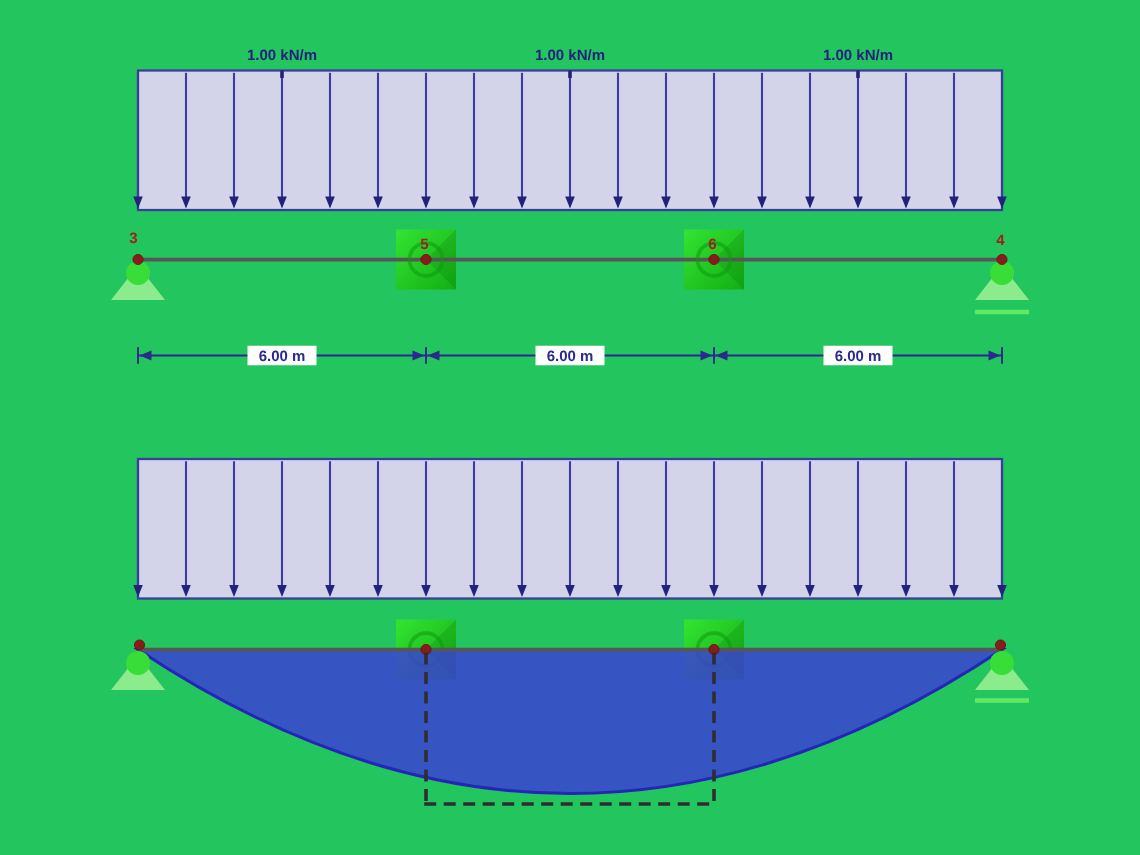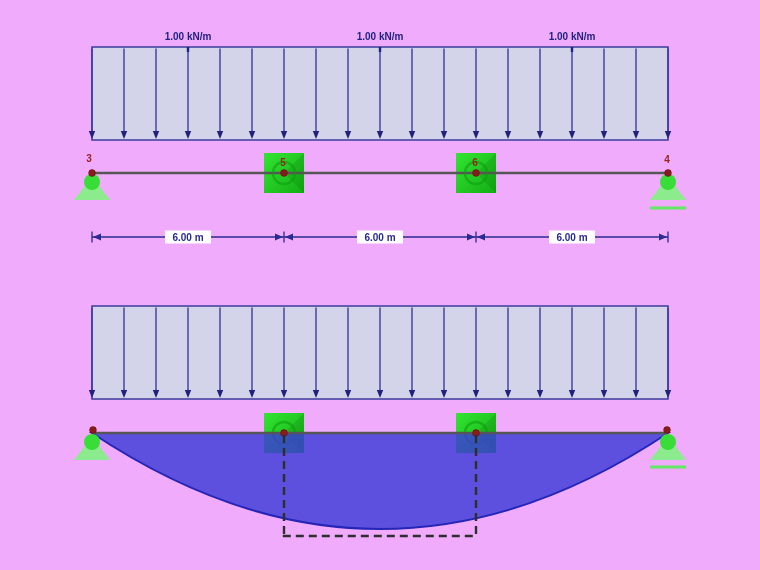--- a/index.html
+++ b/index.html
@@ -1,16 +1,16 @@
 <!DOCTYPE html>
 <html><head>
 <meta charset="utf-8">
 <style>
   html,body{margin:0;padding:0;background:#ffffff;}
-  .canvas{position:relative;width:760px;height:570px;background:#f0abfc;overflow:hidden;
+  .canvas{position:relative;width:760px;height:570px;background:#22c55e;overflow:hidden;
           font-family:"Liberation Sans", sans-serif;}
   svg text{font:bold 10px "Liberation Sans", sans-serif;}
   text.navy{fill:#22227e;}
   text.dim{fill:#2a2a8f;}
   text.red{fill:#9b2222;}
   [data-arrows] line{stroke:#3c3c9c;stroke-width:1.4;}
   [data-arrows] polygon{fill:#22227e;}
   .loadrect{fill:#d3d3ea;stroke:#3c3c9c;stroke-width:1.5;}
   .beam{stroke:#565656;stroke-width:2.5;}
   .hingesq{fill:url(#gsq);}

